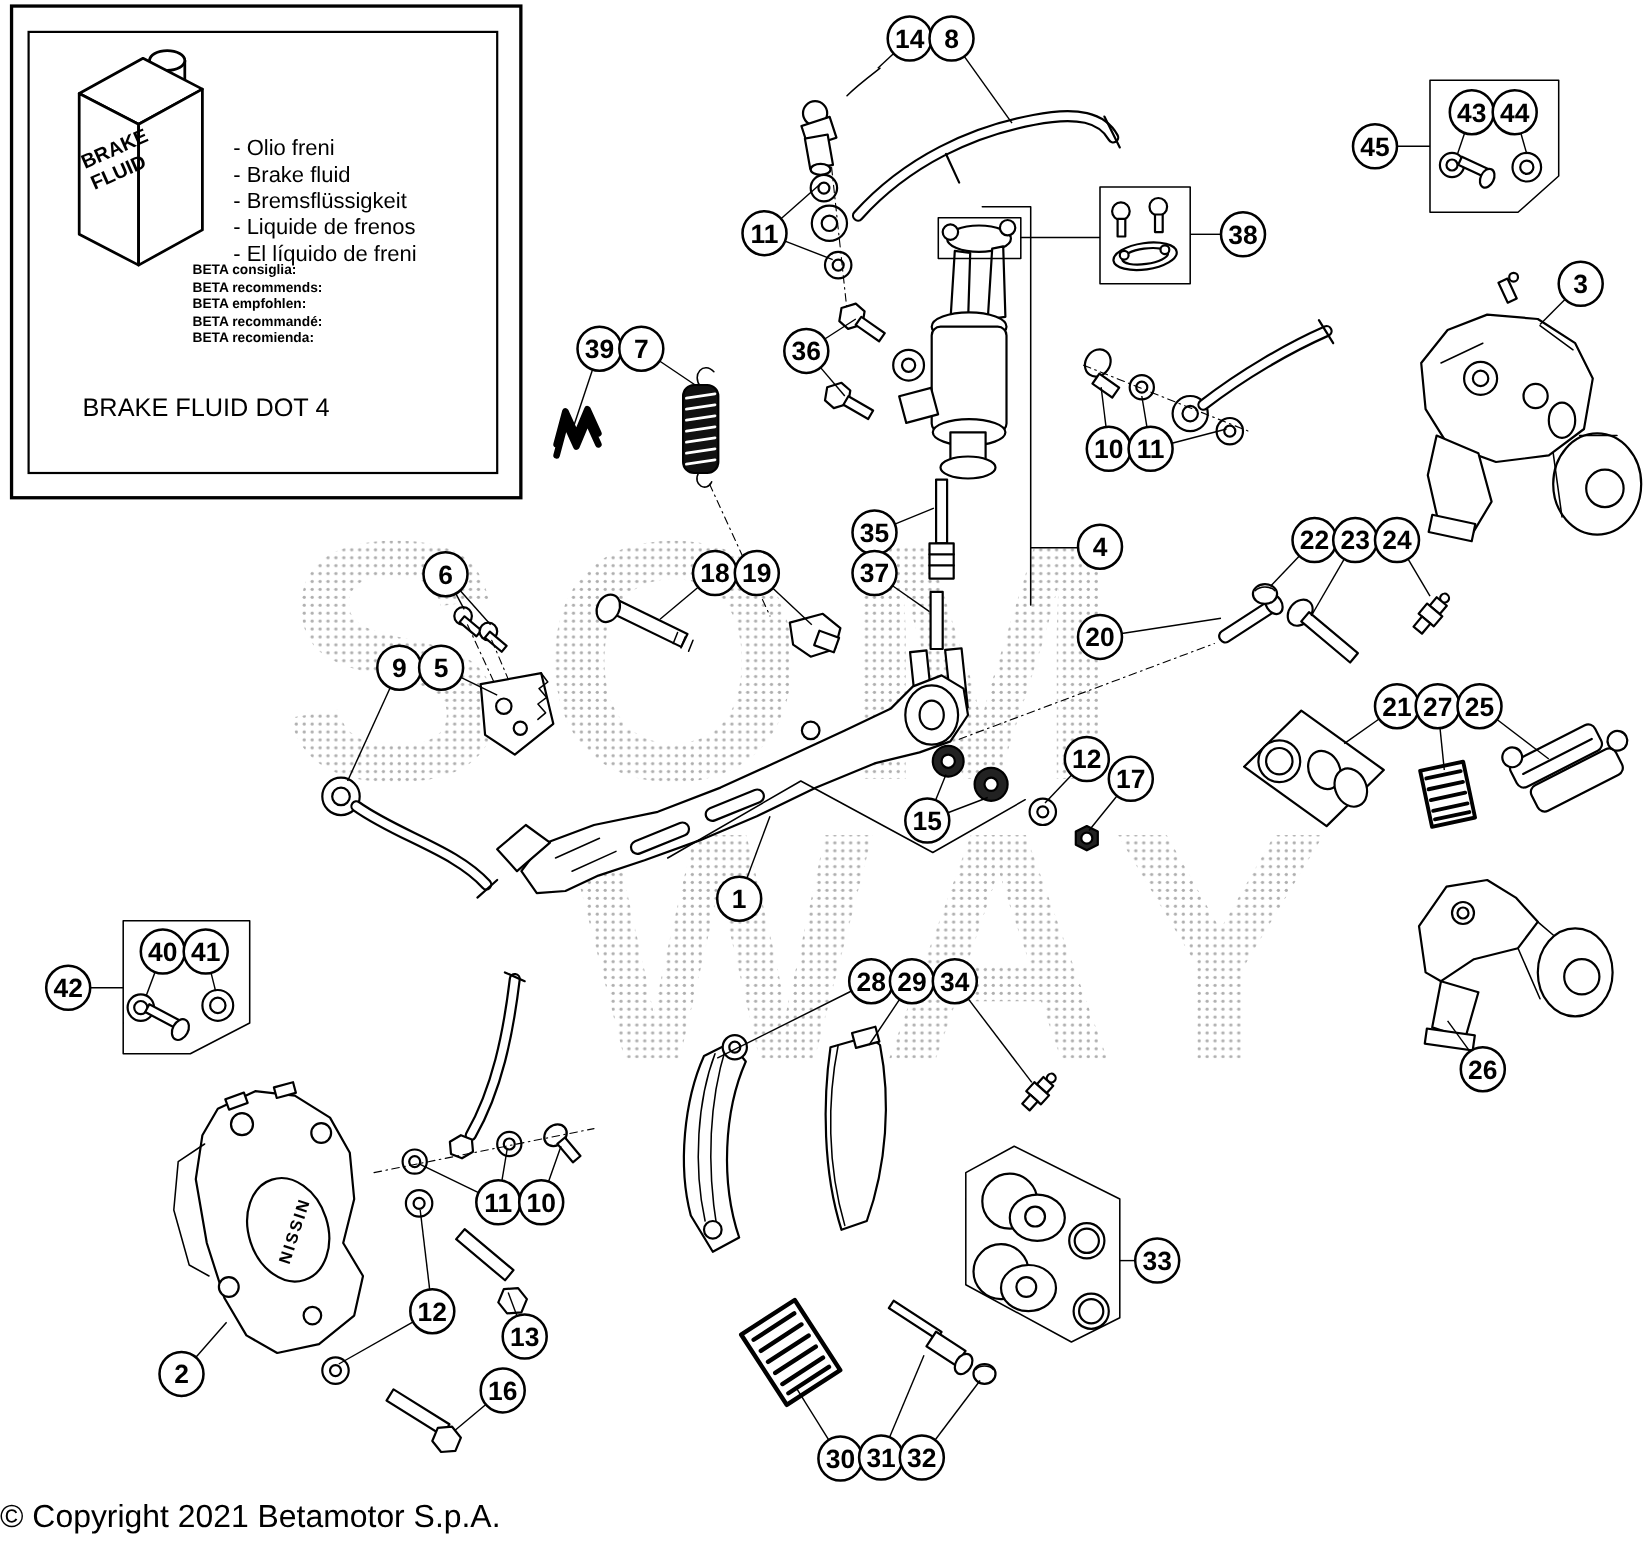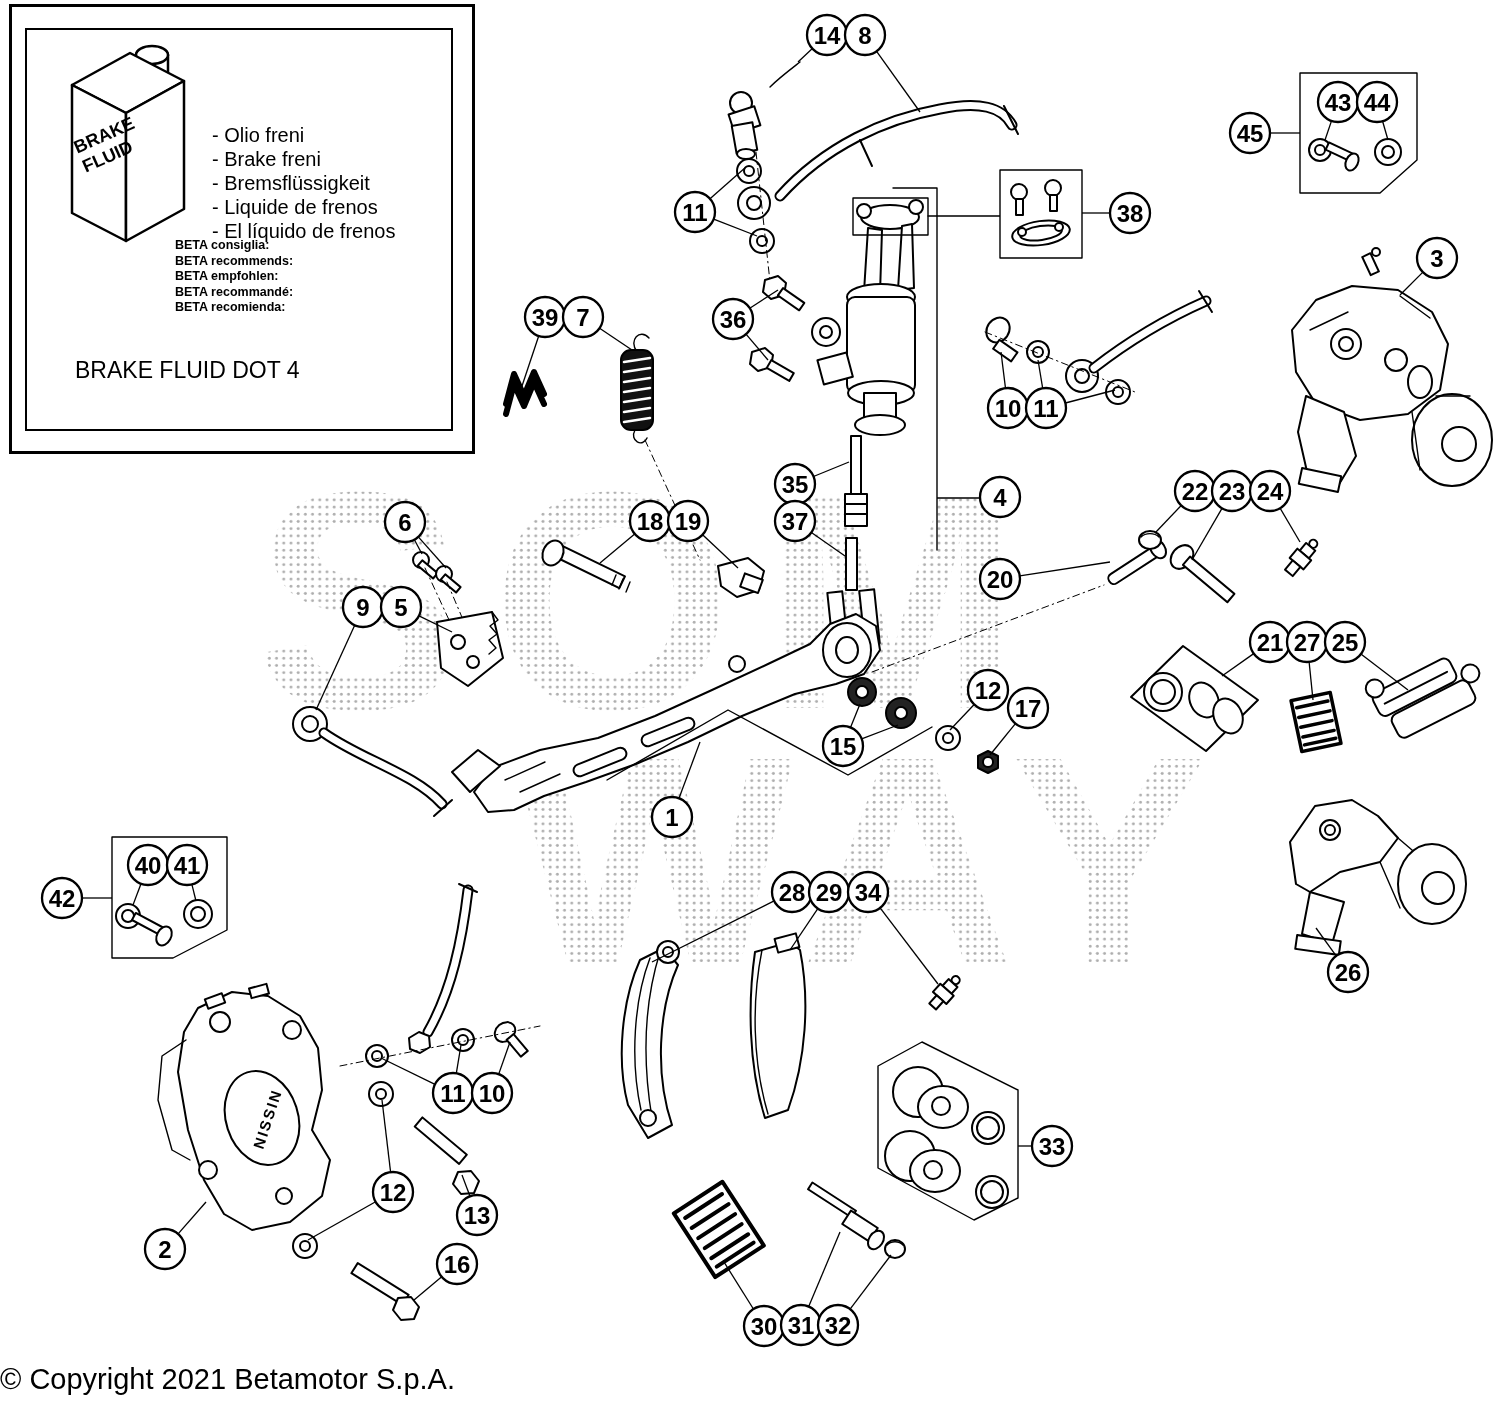--- a/index.html
+++ b/index.html
@@ -661,24 +661,24 @@
         <polygon points="20,52 74,80 74,208 20,180"></polygon>
         <polygon points="74,80 132,48 132,176 74,208"></polygon>
       </g>
       <g transform="rotate(-24 46 118)" fill="#000">
         <text x="26" y="112" font-size="18" font-weight="bold">BRAKE</text>
         <text x="26" y="133" font-size="18" font-weight="bold">FLUID</text>
       </g>
     </svg>
     <div class="fluid-names">
       <div>- Olio freni</div>
-      <div>- Brake freni</div>
+      <div>- Brake fluid</div>
       <div>- Bremsflüssigkeit</div>
       <div>- Liquide de frenos</div>
-      <div>- El líquido de frenos</div>
+      <div>- El líquido de freni</div>
     </div>
     <div class="beta-recs">
       <div>BETA consiglia:</div>
       <div>BETA recommends:</div>
       <div>BETA empfohlen:</div>
       <div>BETA recommandé:</div>
       <div>BETA recomienda:</div>
     </div>
     <div class="specs">
       <div>BRAKE FLUID DOT 4</div>

